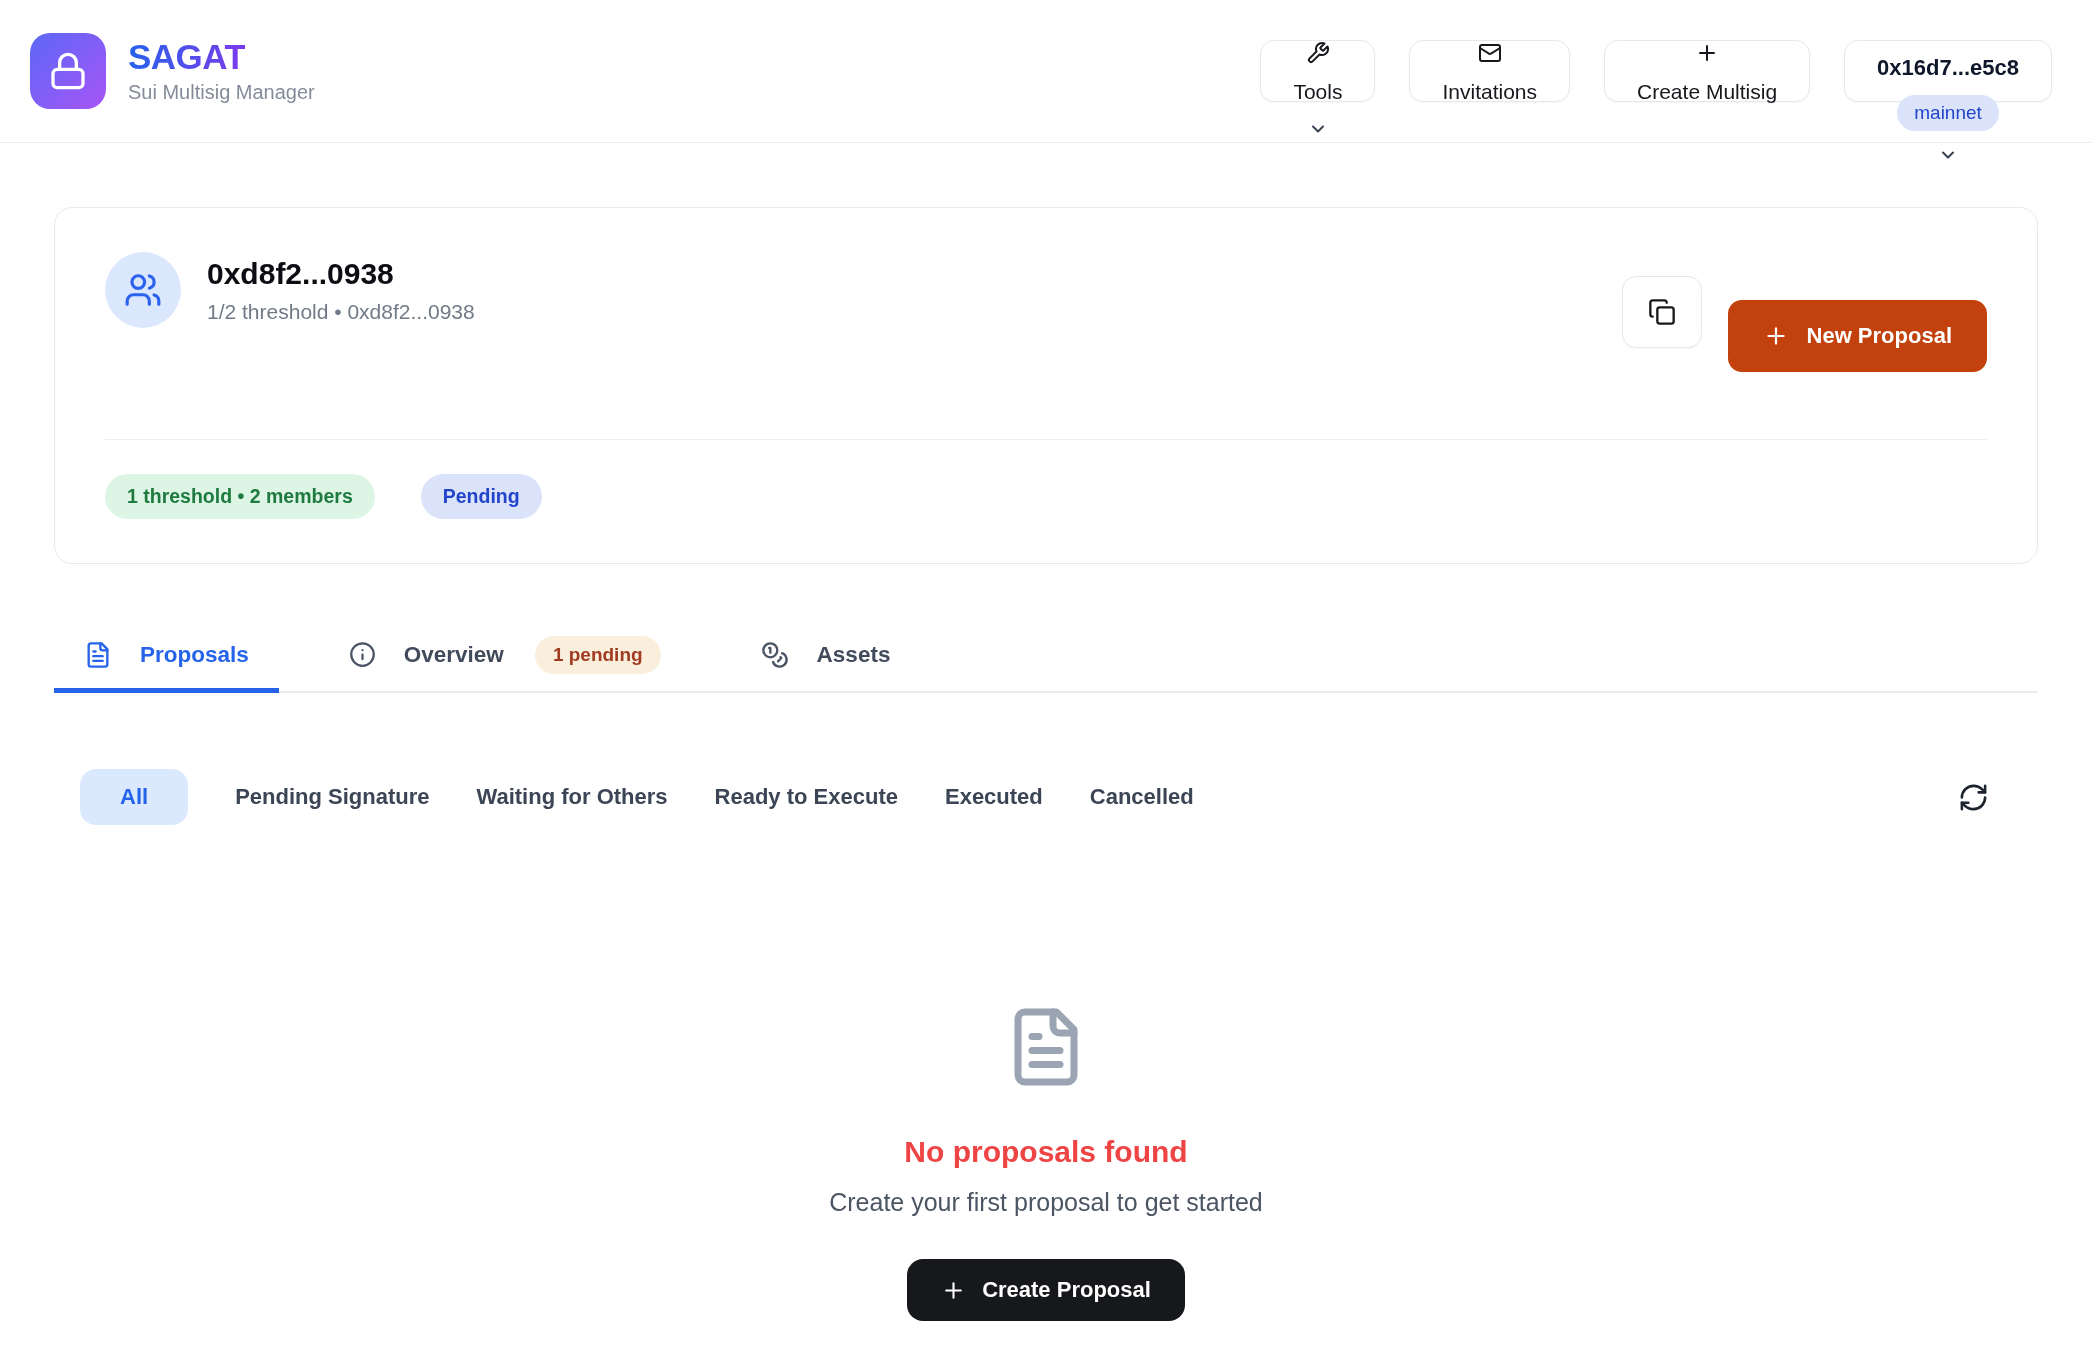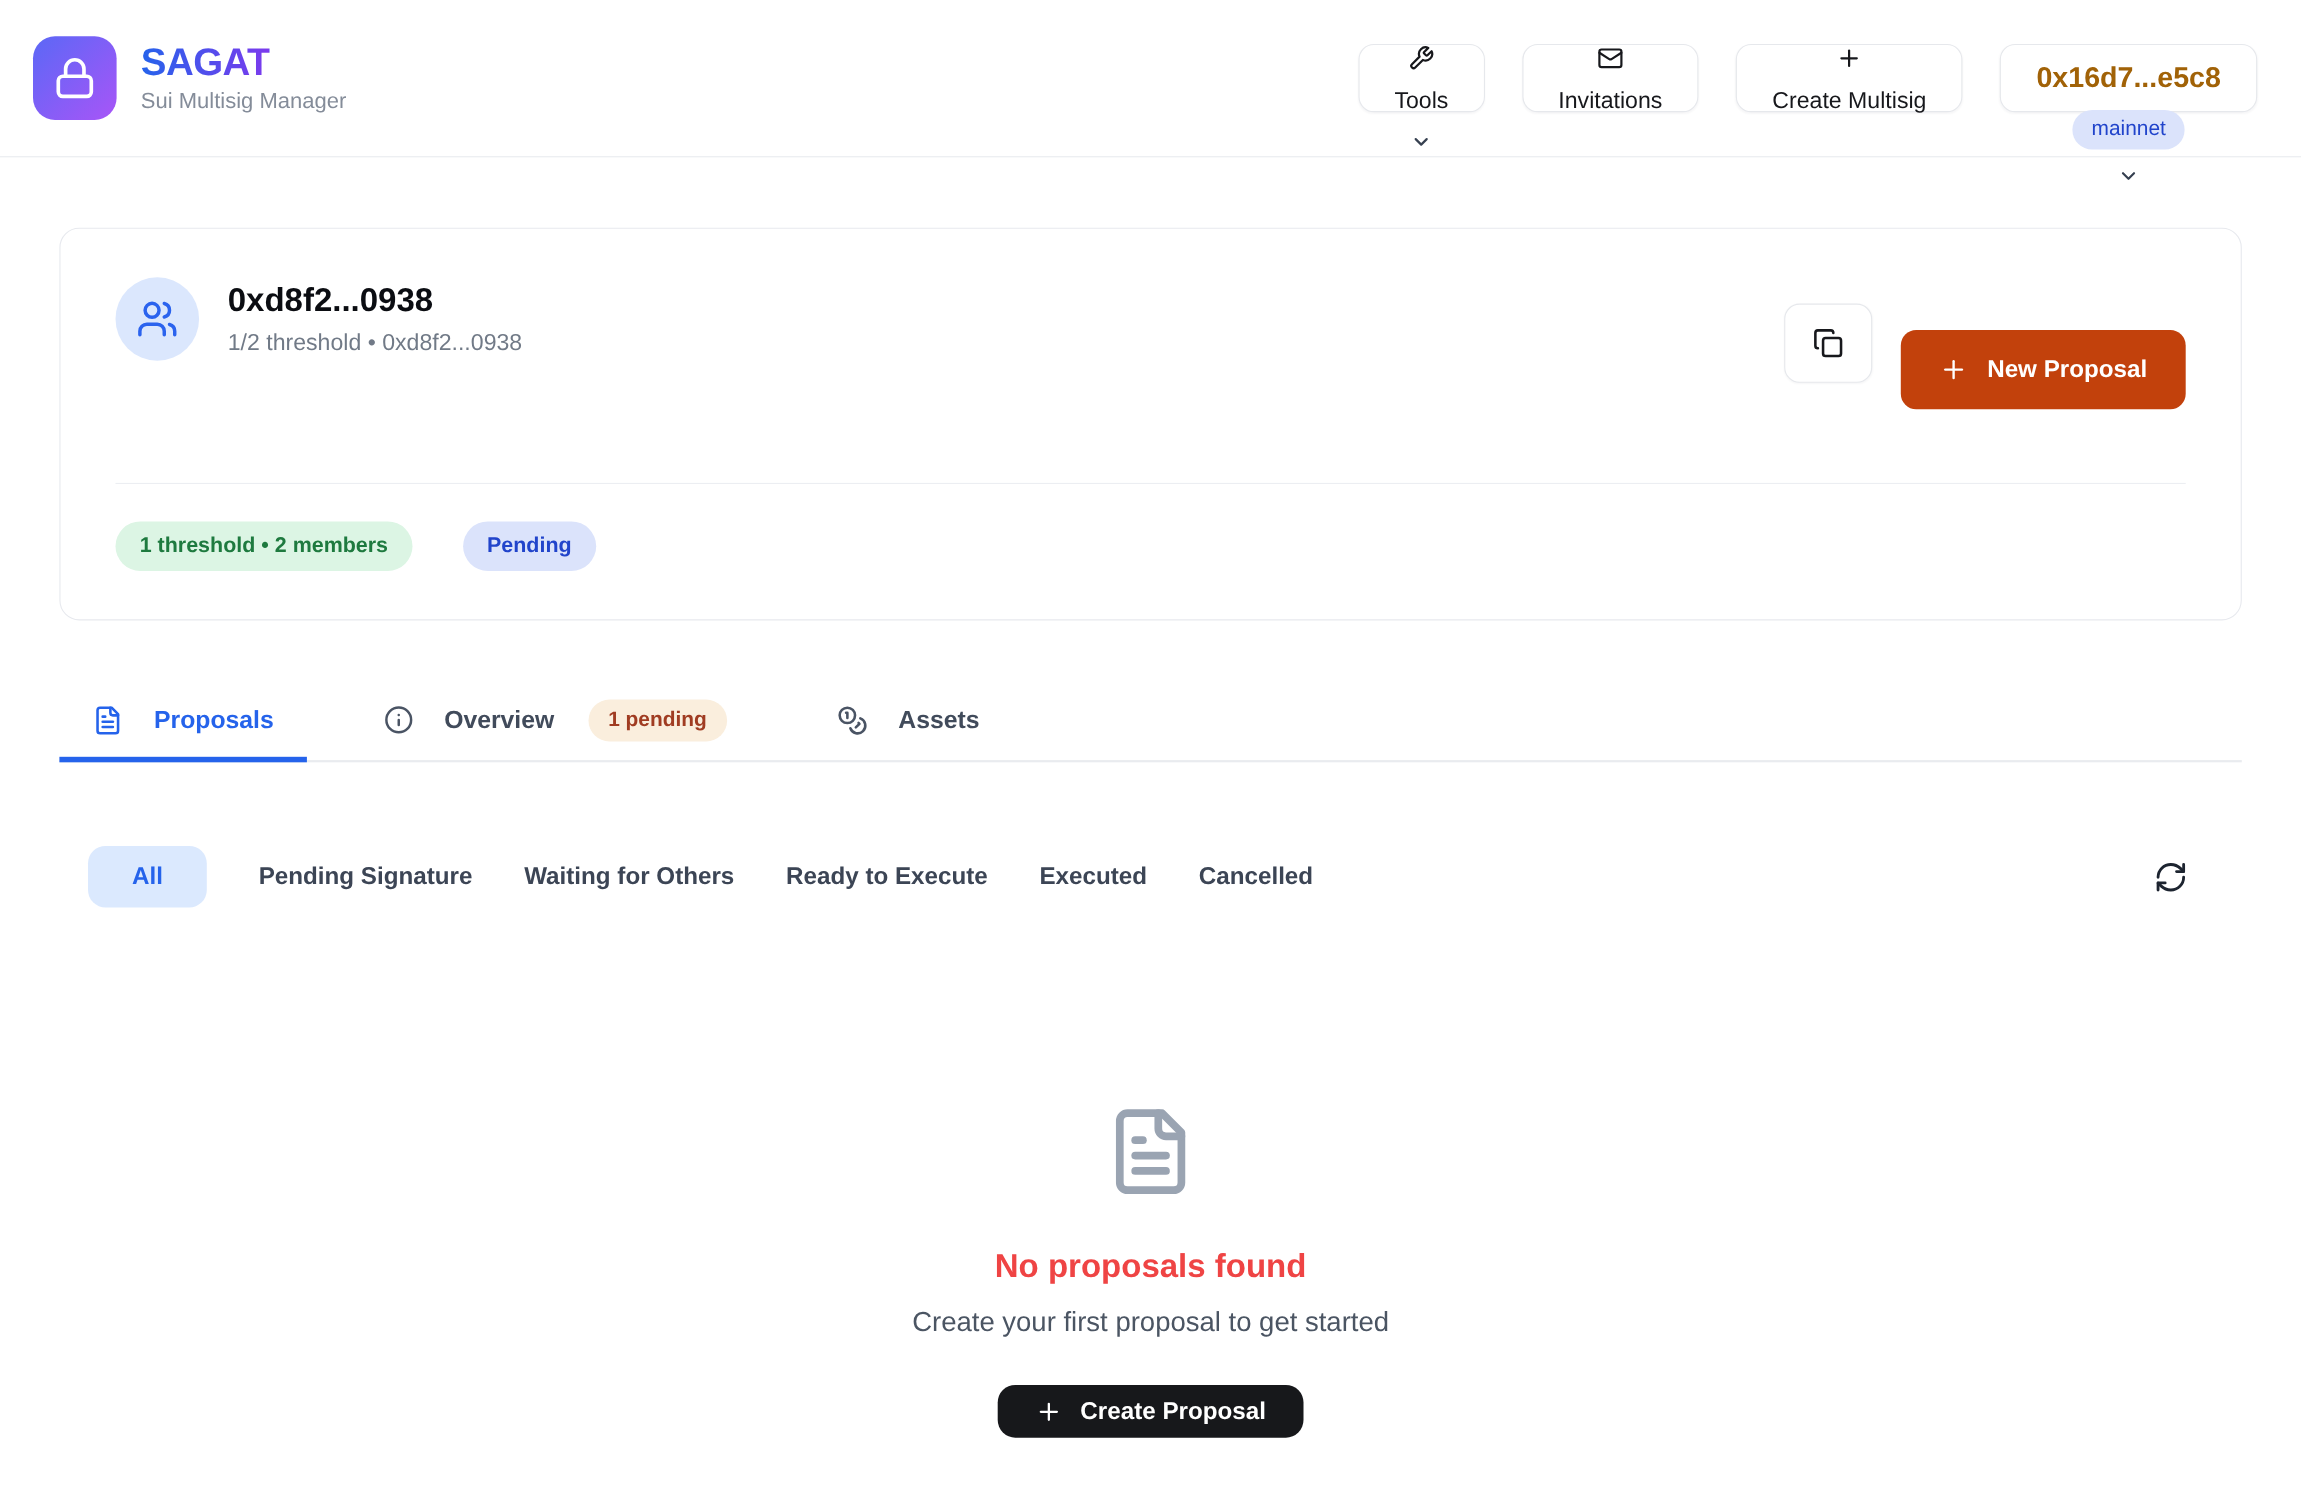--- a/index.html
+++ b/index.html
@@ -44,21 +44,21 @@
   .btn-outline {
     display: inline-flex; align-items: center; gap: 15px;
     height: 62px; padding: 0 32px;
     background: #fff; border: 1px solid #e6e8ec; border-radius: 14px;
     font-size: 21px; font-weight: 500; color: #17181c;
     box-shadow: 0 1px 2px rgba(16,24,40,.04);
     flex-direction: column;
   }
   .chev { color: #374151; }
   .wallet-dot { width: 13px; height: 13px; border-radius: 50%; background: #34c759; }
-  .wallet-address { font-size: 26px; font-weight: 600; color: #a16207; }
+  .wallet-address { font-size: 22px; font-weight: 600; color: #0f172a; }
   .network-badge {
     background: #dbe3fb; color: #2144cb;
     font-size: 19px; font-weight: 500;
     padding: 7px 17px; border-radius: 999px;
   }
 
   
   .multisig-card {
     margin: 64px 54px 0;
     border: 1px solid #e7e9ee;
@@ -134,21 +134,21 @@
   .refresh-btn { margin-left: auto; background: none; border: none; color: #1d2430; padding: 4px; }
 
   
   .empty-state { margin-top: 180px; display: flex; flex-direction: column; align-items: center; text-align: center; }
   .empty-icon { color: #9aa4b2; }
   .empty-title { margin-top: 46px; font-size: 30px; font-weight: 700; color: #ef4444; }
   .empty-sub { margin-top: 19px; font-size: 25px; color: #4b5563; }
   .btn-create {
     margin-top: 42px;
     display: inline-flex; align-items: center; gap: 16px;
-    height: 48px; padding: 0 34px;
+    height: 62px; padding: 0 34px;
     background: #17181b; border: none; border-radius: 16px;
     color: #fff; font-size: 22px; font-weight: 600;
   }
 </style>
 </head>
 <body>
 
 <header class="app-header">
   <div class="brand">
     <div class="logo">

